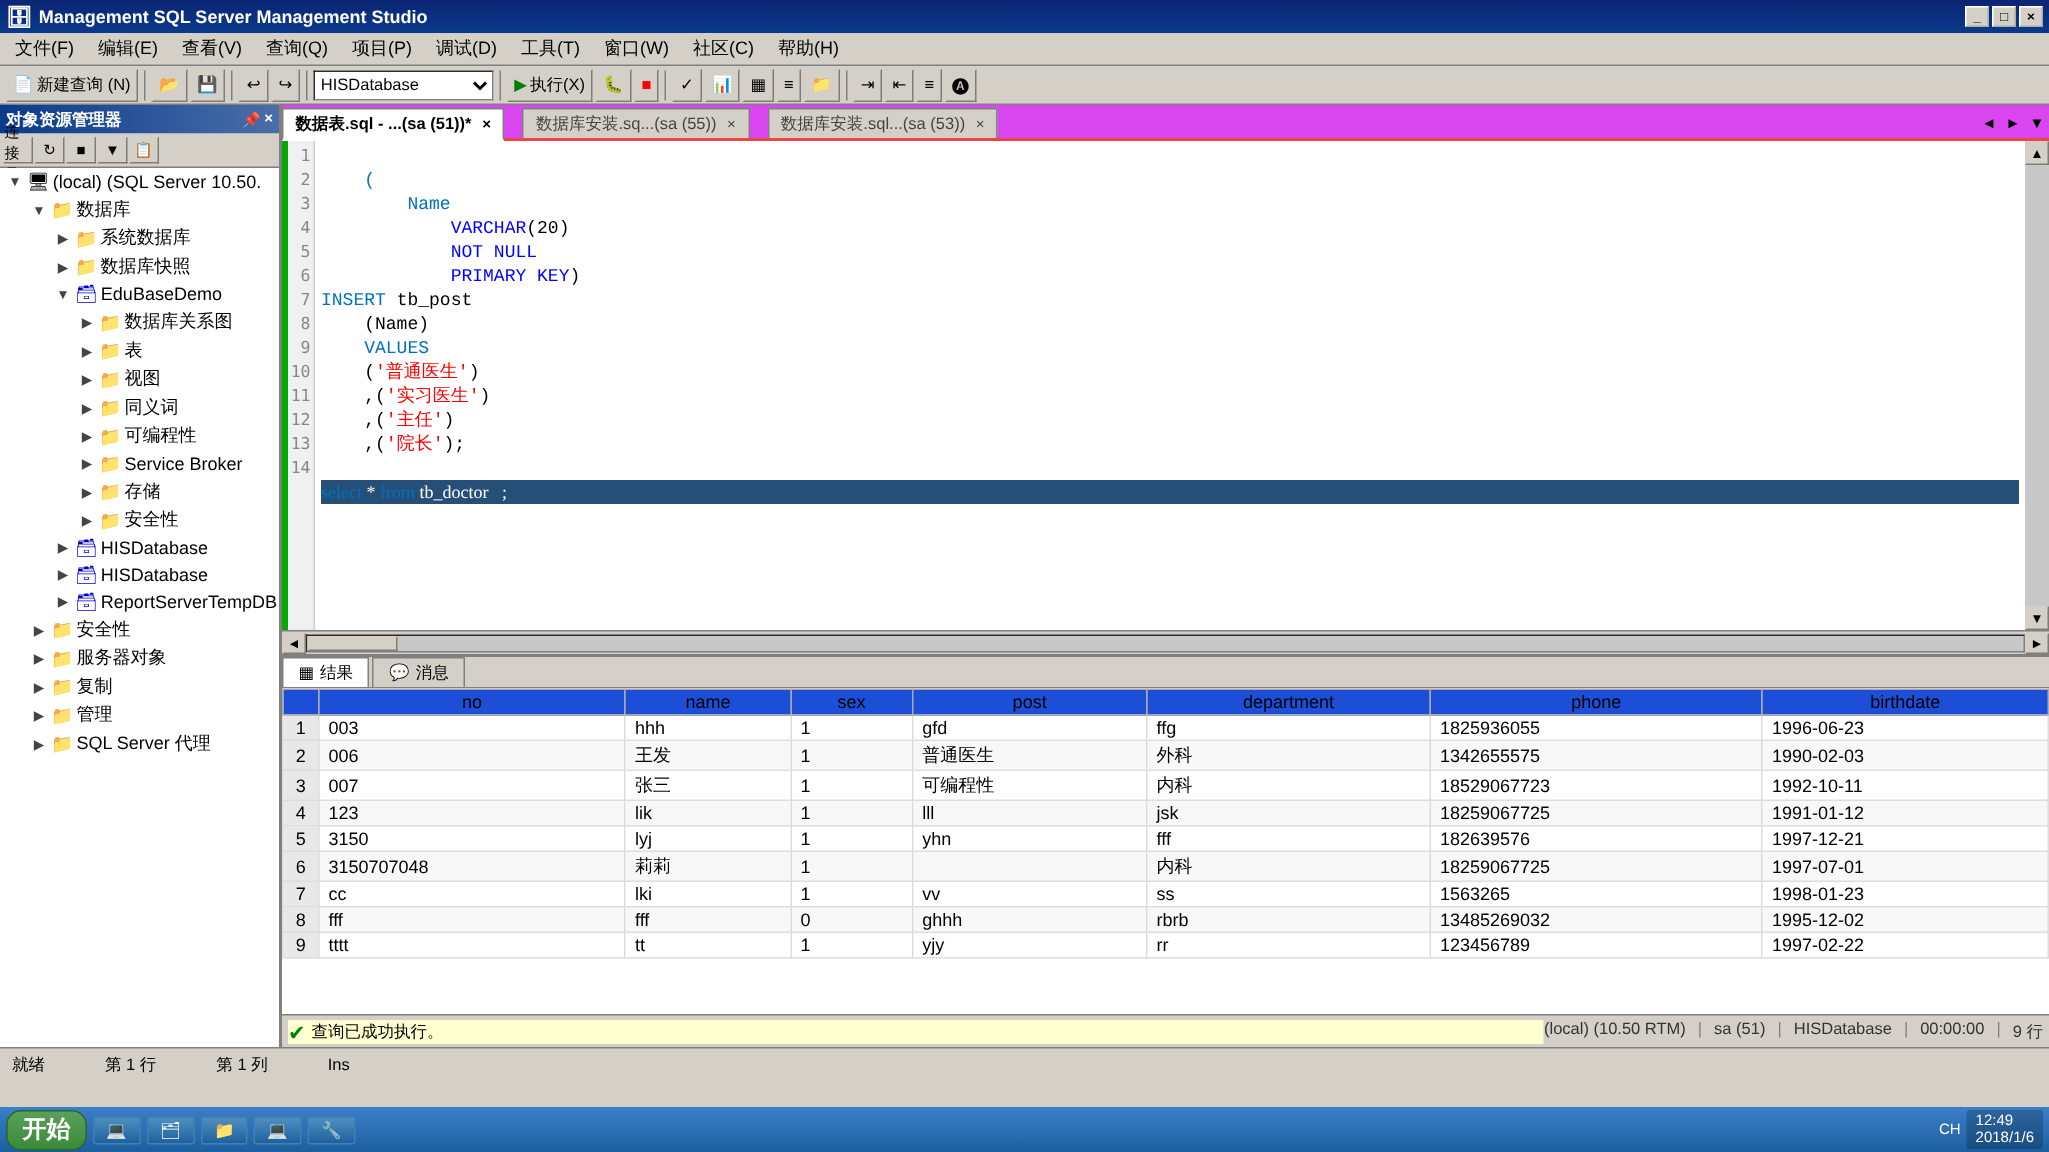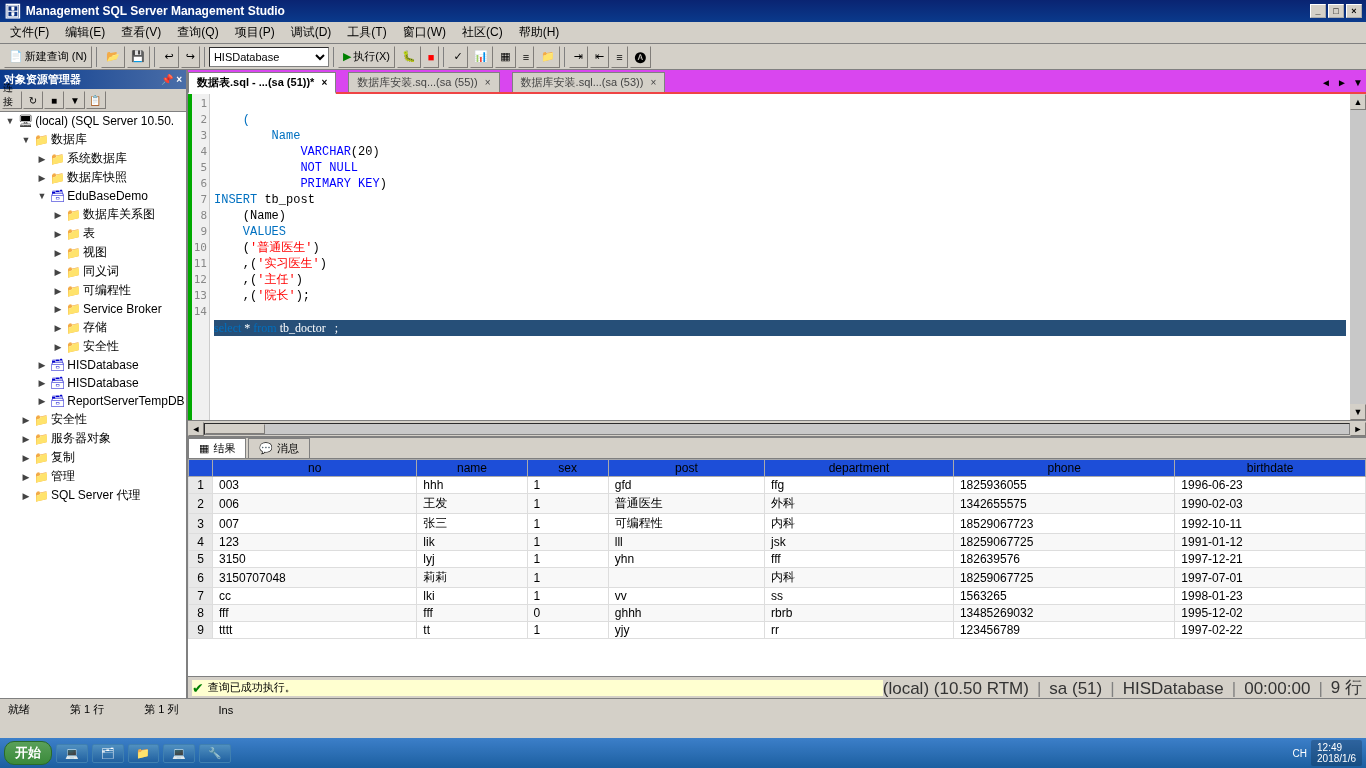--- a/index.html
+++ b/index.html
@@ -282,23 +282,22 @@
       background: #ffffd0;
       display: flex;
       align-items: center;
       gap: 4px;
       flex: 1;
     }
     .status-green-icon { color: green; font-size: 14px; }
     .status-right {
       display: flex;
       gap: 8px;
-      font-size: 17px;
+      font-size: 11px;
       color: #333;
-      align-items: flex-end;
     }
     .status-sep { color: #808080; }
 
     
     .bottom-status {
       height: 22px;
       background: #d4d0c8;
       border-top: 1px solid #808080;
       display: flex;
       align-items: center;
@@ -320,21 +319,21 @@
       padding: 0 4px;
       gap: 4px;
       z-index: 100;
     }
     .start-btn {
       background: linear-gradient(to bottom, #5aa05a, #3a8a3a);
       color: white;
       padding: 2px 10px;
       border-radius: 10px;
       font-weight: bold;
-      font-size: 13px;
+      font-size: 16px;
       cursor: pointer;
       border: 1px solid #2a6a2a;
     }
     .taskbar-item {
       background: linear-gradient(to bottom, #5090c0, #2060a0);
       color: white;
       padding: 2px 8px;
       border: 1px solid #4080b0;
       font-size: 11px;
       cursor: pointer;

